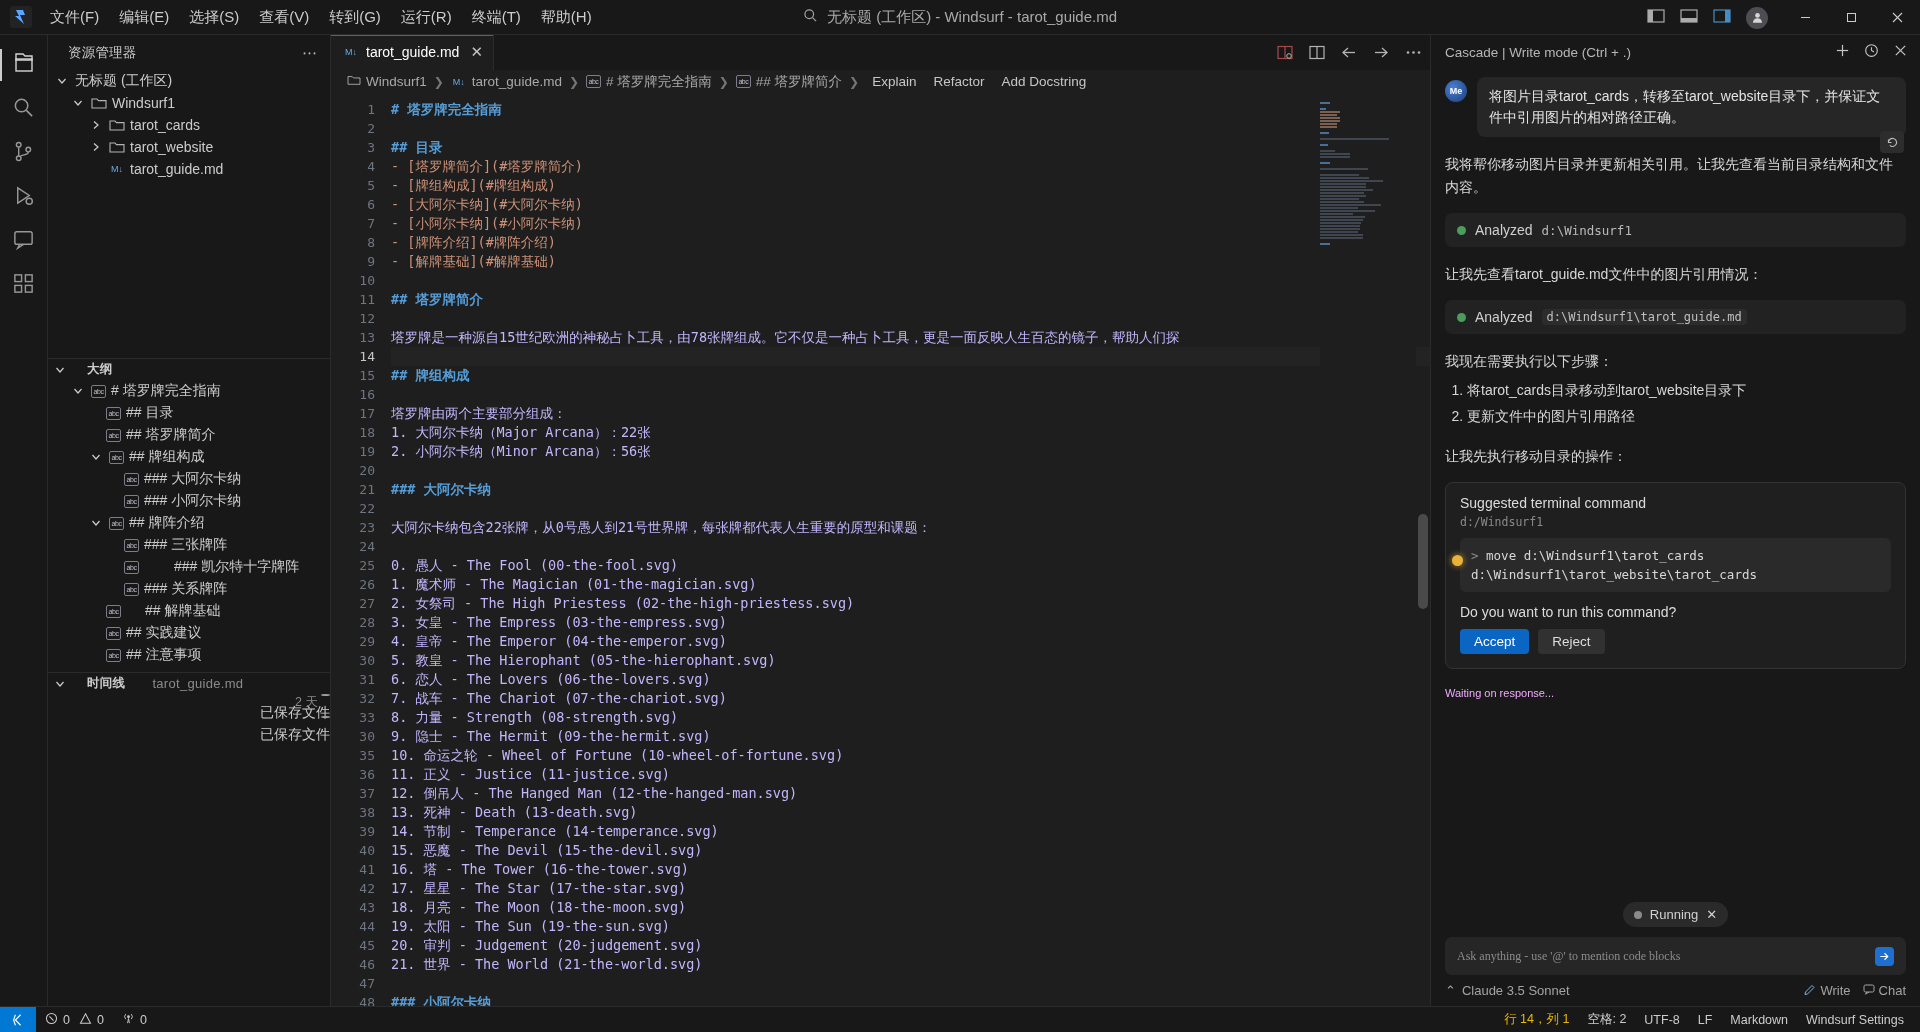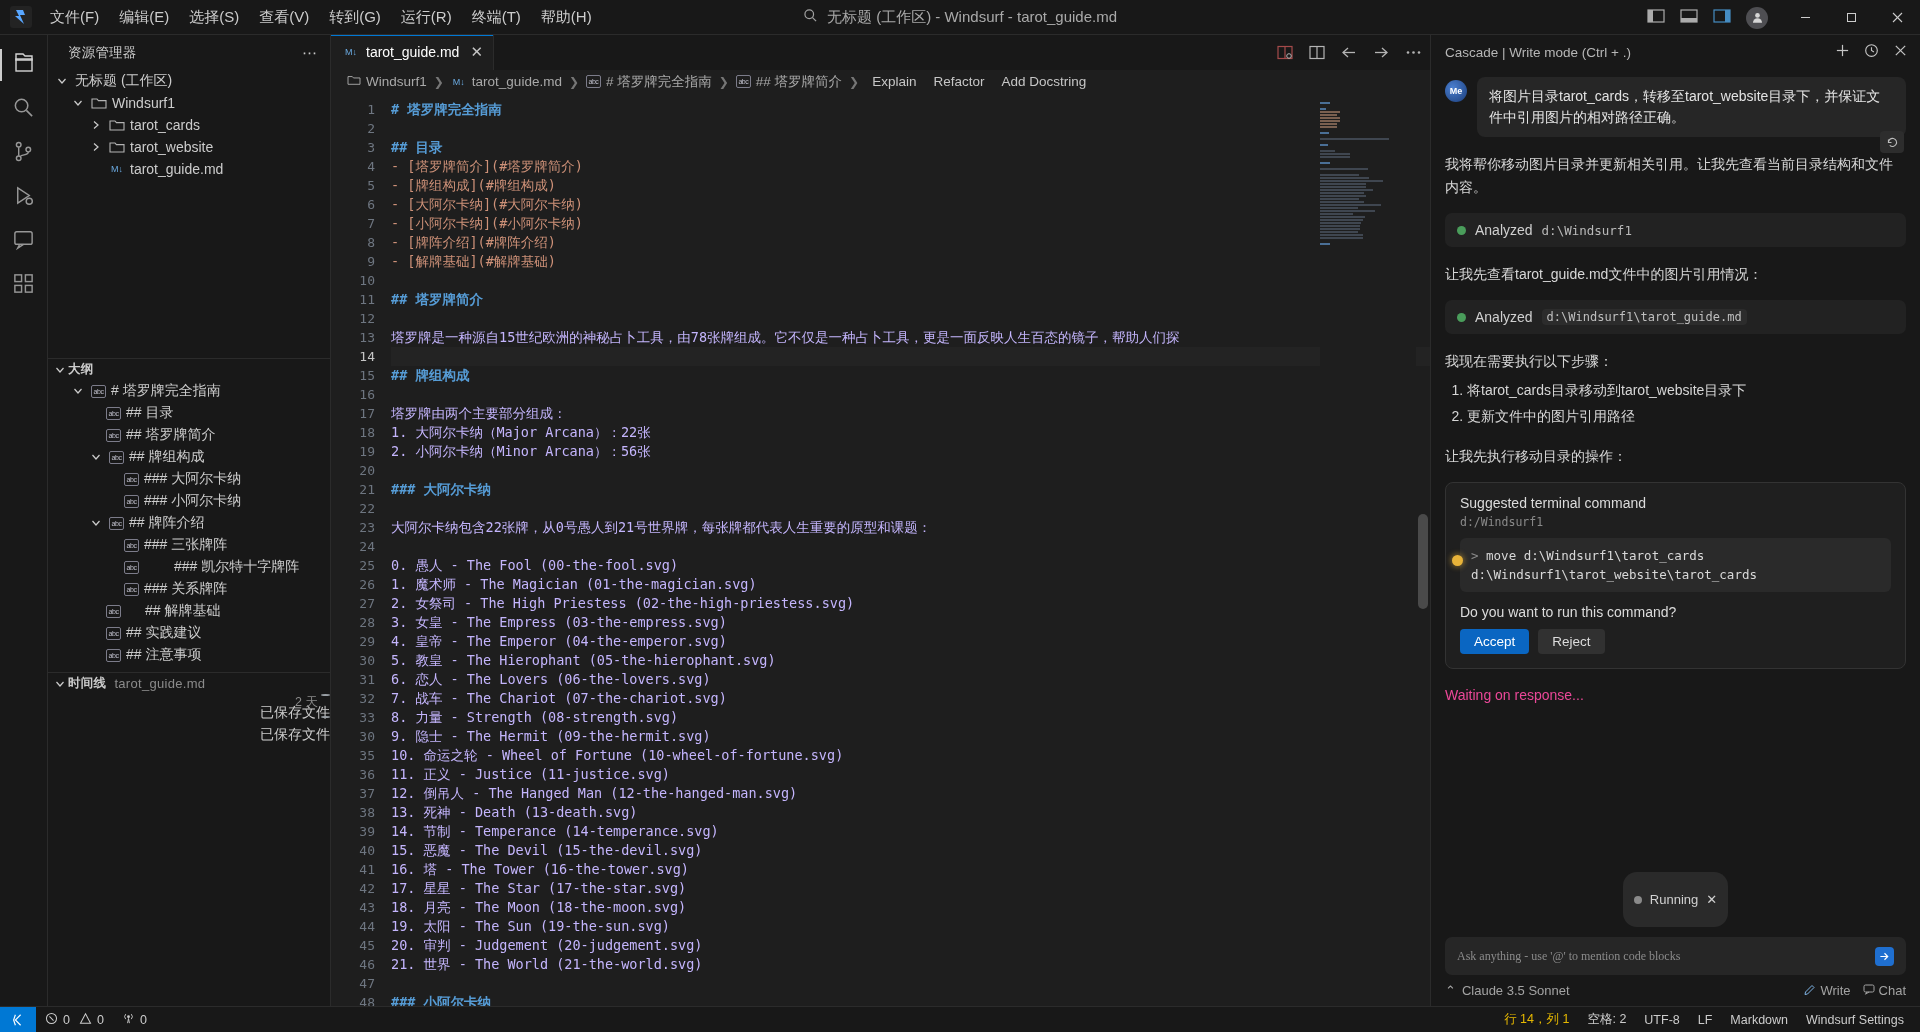--- a/index.html
+++ b/index.html
@@ -93,21 +93,21 @@
     flex: 0 0 16px; height: 16px; display:flex; align-items:center; justify-content:center;
     font-size: 9px; color: #6aa9e0; font-family: "Liberation Sans", sans-serif;
   }
   .abcic {
     flex:0 0 15px; height: 13px; border: 1px solid #7c7c8a; border-radius: 2px;
     display: flex; align-items: center; justify-content: center;
     font-size: 7px; color: #c0c0cc; line-height: 1; letter-spacing: -.5px;
   }
 
   .section-head {
-    height: 22px; display: flex; align-items: center; gap: 0;
+    height: 22px; display: flex; align-items: center; gap: 19px;
     font-size: 12.5px; font-weight: bold; color: #cccccc; padding-left: 4px;
     border-top: 1px solid #2b2b2b; letter-spacing: .3px;
   }
   .section-head .sub { font-weight: normal; color: #8b8b8b; font-size: 13px; margin-left: 8px;}
 
   .outline-scroll { overflow: hidden; }
   .timeline-row {
     height: 22px; display: flex; align-items: flex-end; gap: 8px;
     padding-left: 22px; font-size: 14px; color: #cccccc; position: relative; flex-direction: column;
   }
@@ -224,26 +224,26 @@
     position: absolute; left: 6px; top: 72px; width: 11px; height: 11px; border-radius: 50%;
     background: #e8b339; box-shadow: 0 0 5px 2px rgba(232,179,57,.35);
   }
   .cmd-close { position: absolute; right: 9px; top: 8px; color: #b5b5b5; font-size: 15px; }
   .cmd-q { margin: 12px 0 9px 0; font-size: 14px; color: #dcdcdc; }
   .btn-row { display: flex; gap: 9px; }
   .btn {
     padding: 5px 14px; border-radius: 4px; font-size: 13.5px; color: #ffffff; background: #0a66c2;
   }
   .btn.secondary { background: #313131; color: #dddddd; }
-  .waiting { color: #ec4899; font-size: 14px; margin-top: 18px; }
+  .waiting { color: #f0abfc; font-size: 11px; margin-top: 18px; }
 
   .cas-foot { padding: 0 14px 8px 14px; }
   .running-pill {
     display: inline-flex; align-items: center; gap: 8px; background: #2a2a2a;
-    border-radius: 14px; padding: 20px 11px; font-size: 13px; color: #d0d0d0;
+    border-radius: 14px; padding: 5px 11px; font-size: 13px; color: #d0d0d0;
     margin: 0 auto 10px auto;
   }
   .running-dot { width: 8px; height: 8px; border-radius: 50%; background: #8a8a8a; }
   .ask-box {
     background: #262626; border-radius: 7px; height: 38px; display: flex; align-items: center;
     padding: 0 12px; justify-content: space-between; margin-bottom: 8px;
   }
   .ask-box input {
     background: transparent; border: none; outline: none; color: #14b8a6; font-size: 12px;
     font-family: Liberation Serif, serif; flex: 1 1 auto;

